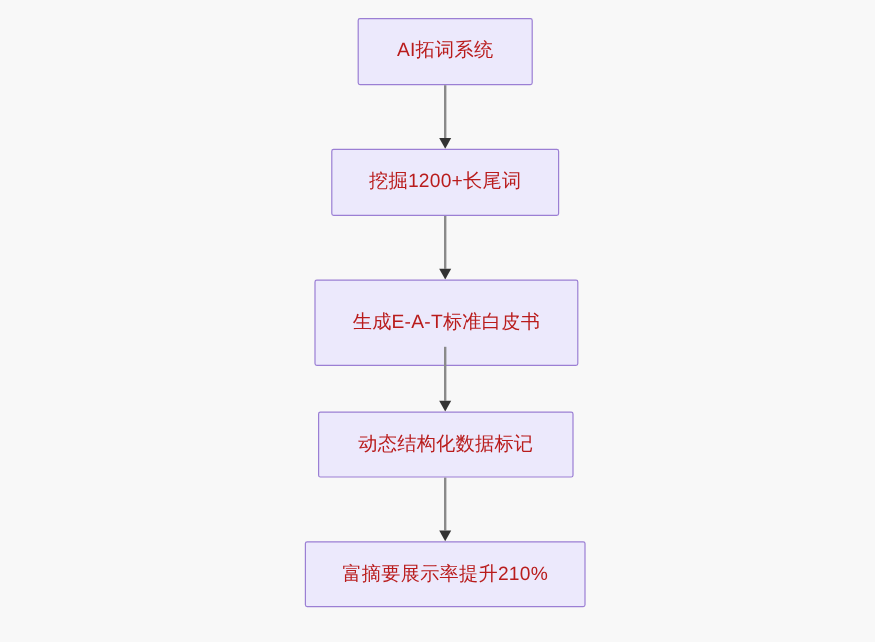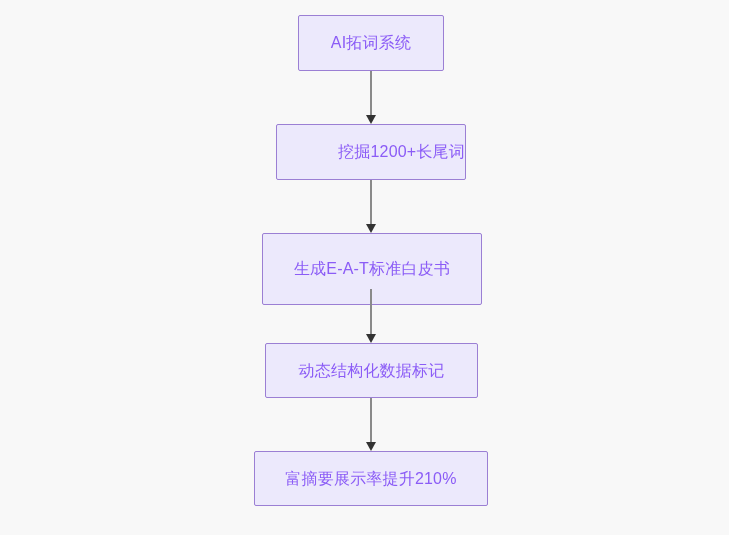--- a/index.html
+++ b/index.html
@@ -20,21 +20,21 @@
   }
   .node {
     position: absolute;
     box-sizing: border-box;
     background: #ece9fc;
     border: 1px solid #9b7fd4;
     border-radius: 2px;
     display: flex;
     align-items: center;
     justify-content: center;
-    color: #8b5cf6;
+    color: #b91c1c;
     font-size: 16px;
     line-height: 1;
     letter-spacing: 0.2px;
     white-space: nowrap;
   }
   .edge {
     position: absolute;
     width: 0;
   }
   .edge-line {
@@ -63,21 +63,21 @@
 
   <div class="node" style="left:298px; top:15px; width:146px; height:56px;">
     <span>AI拓词系统</span>
   </div>
 
   <div class="edge" style="left:371px; top:71px; height:53px;">
     <div class="edge-line" style="height:44px;"></div>
     <div class="edge-head" style="top:44px;"></div>
   </div>
 
-  <div class="node" style="left:276px; top:124px; width:190px; height:56px;justify-content:flex-end;">
+  <div class="node" style="left:276px; top:124px; width:190px; height:56px;">
     <span>挖掘1200+长尾词</span>
   </div>
 
   <div class="edge" style="left:371px; top:180px; height:53px;">
     <div class="edge-line" style="height:44px;"></div>
     <div class="edge-head" style="top:44px;"></div>
   </div>
 
   <div class="node" style="left:262px; top:233px; width:220px; height:72px;">
     <span>生成E-A-T标准白皮书</span>

